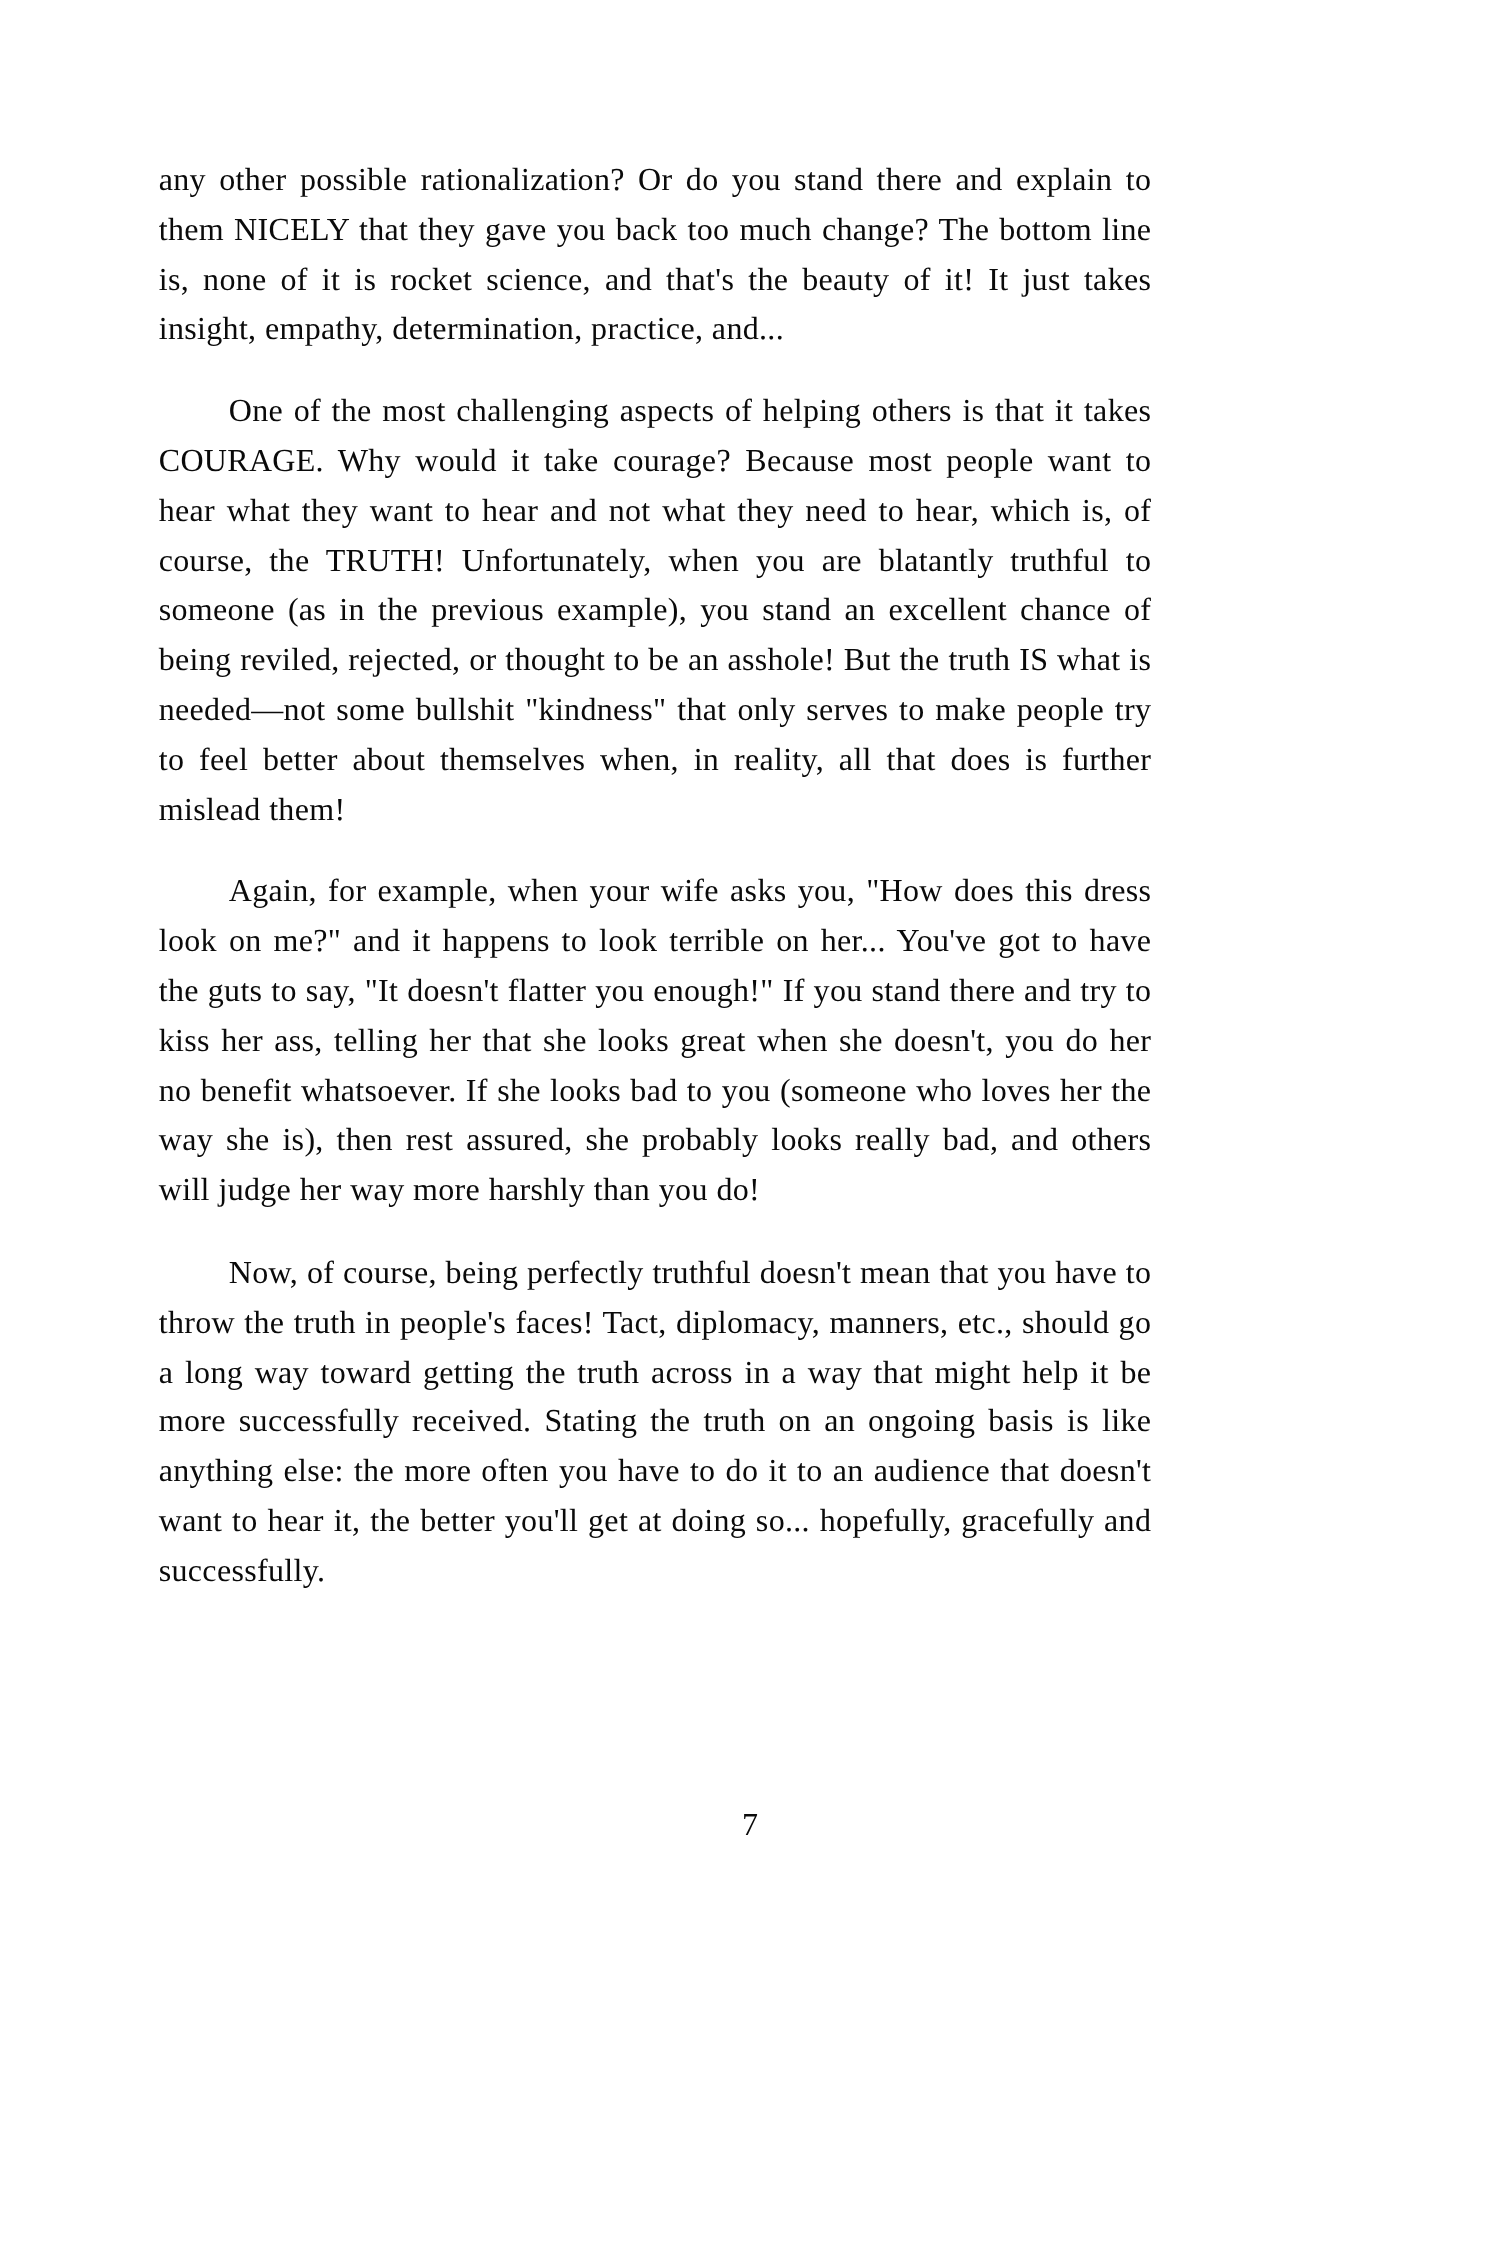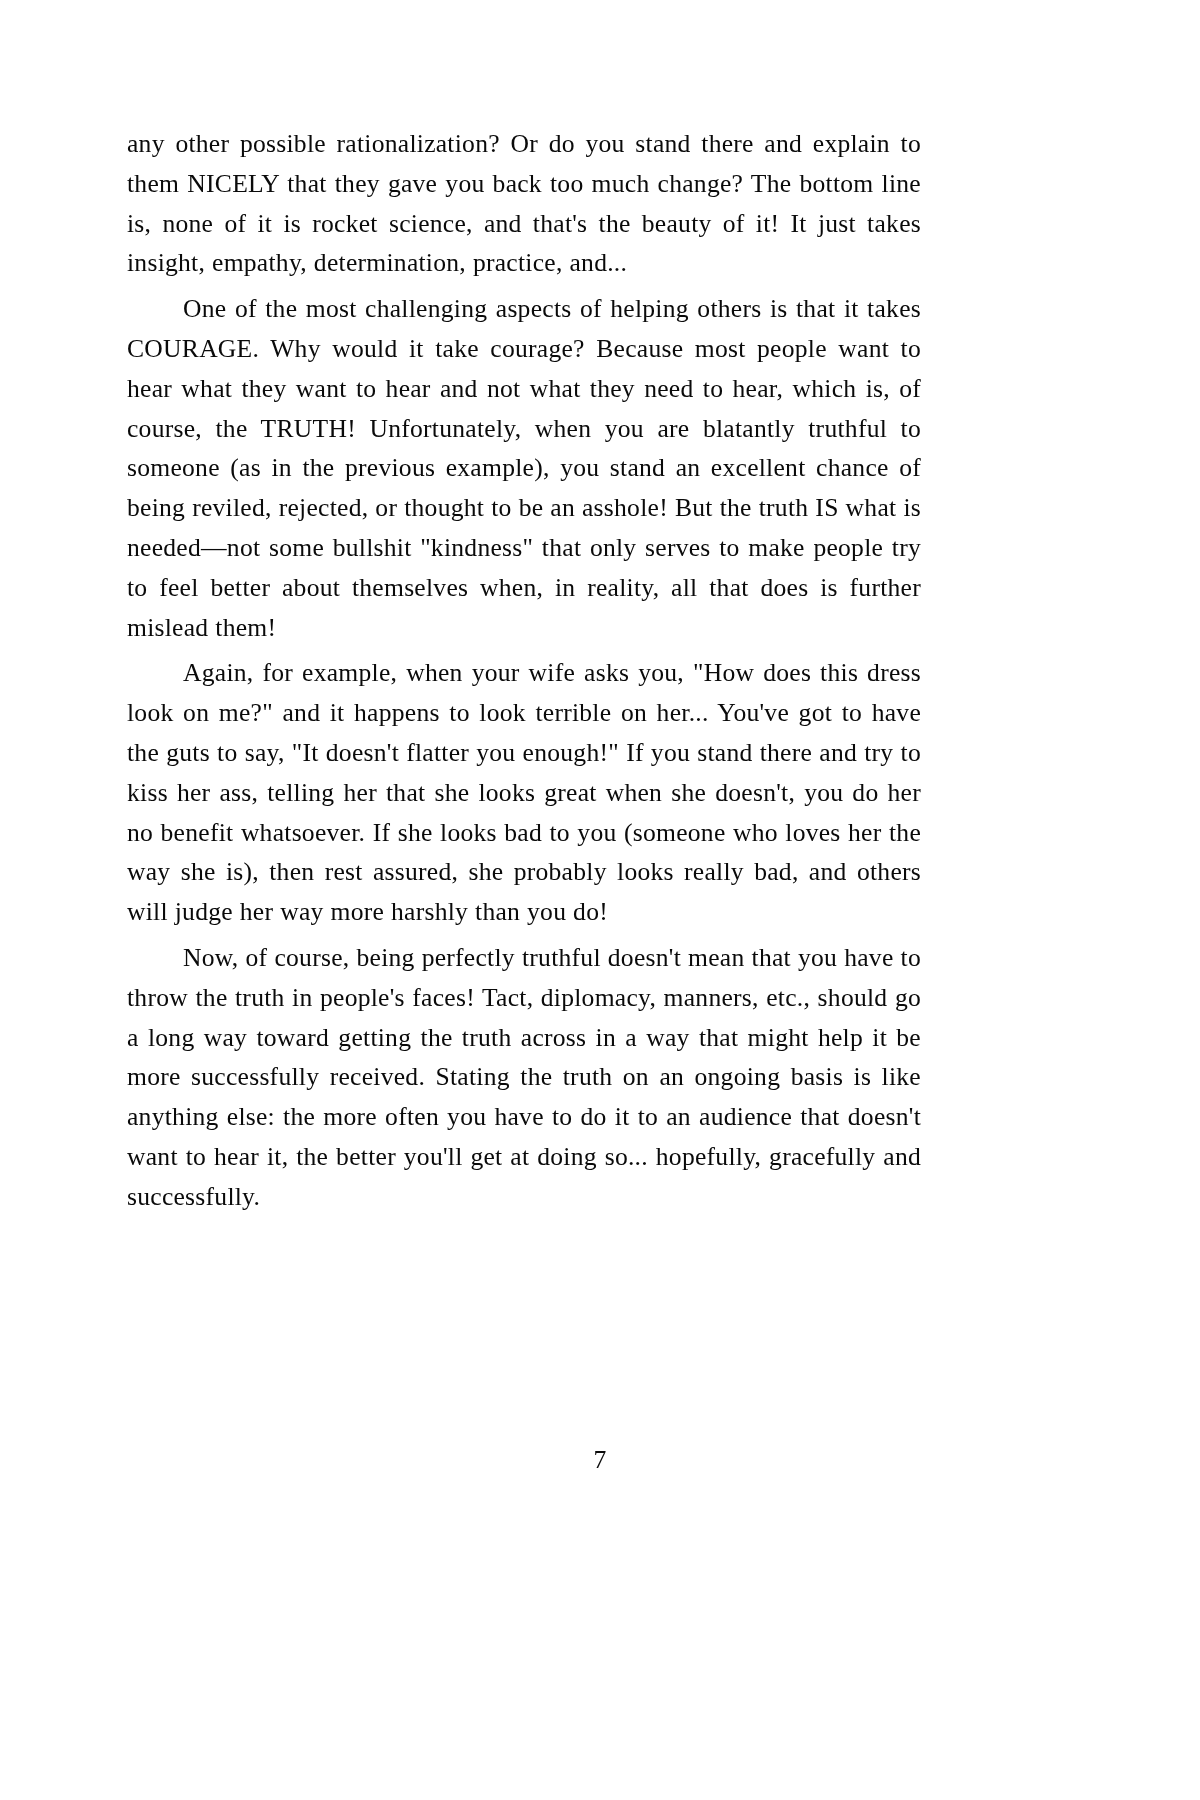--- a/index.html
+++ b/index.html
@@ -27,21 +27,21 @@
     text-align: justify;
     text-justify: inter-word;
     font-size: 25.6px;
     line-height: 39.8px;
     letter-spacing: 0.01em;
     word-spacing: 0.01em;
     hyphens: none;
     -webkit-hyphens: none;
   }
   .para + .para {
-    margin-top: 6px;
+    margin-top: 26px;
   }
   .para.indented {
     text-indent: 56px;
   }
   .para.tight {
     word-spacing: -0.055em;
     letter-spacing: -0.004em;
   }
   .para:last-of-type {
     text-align-last: left;

